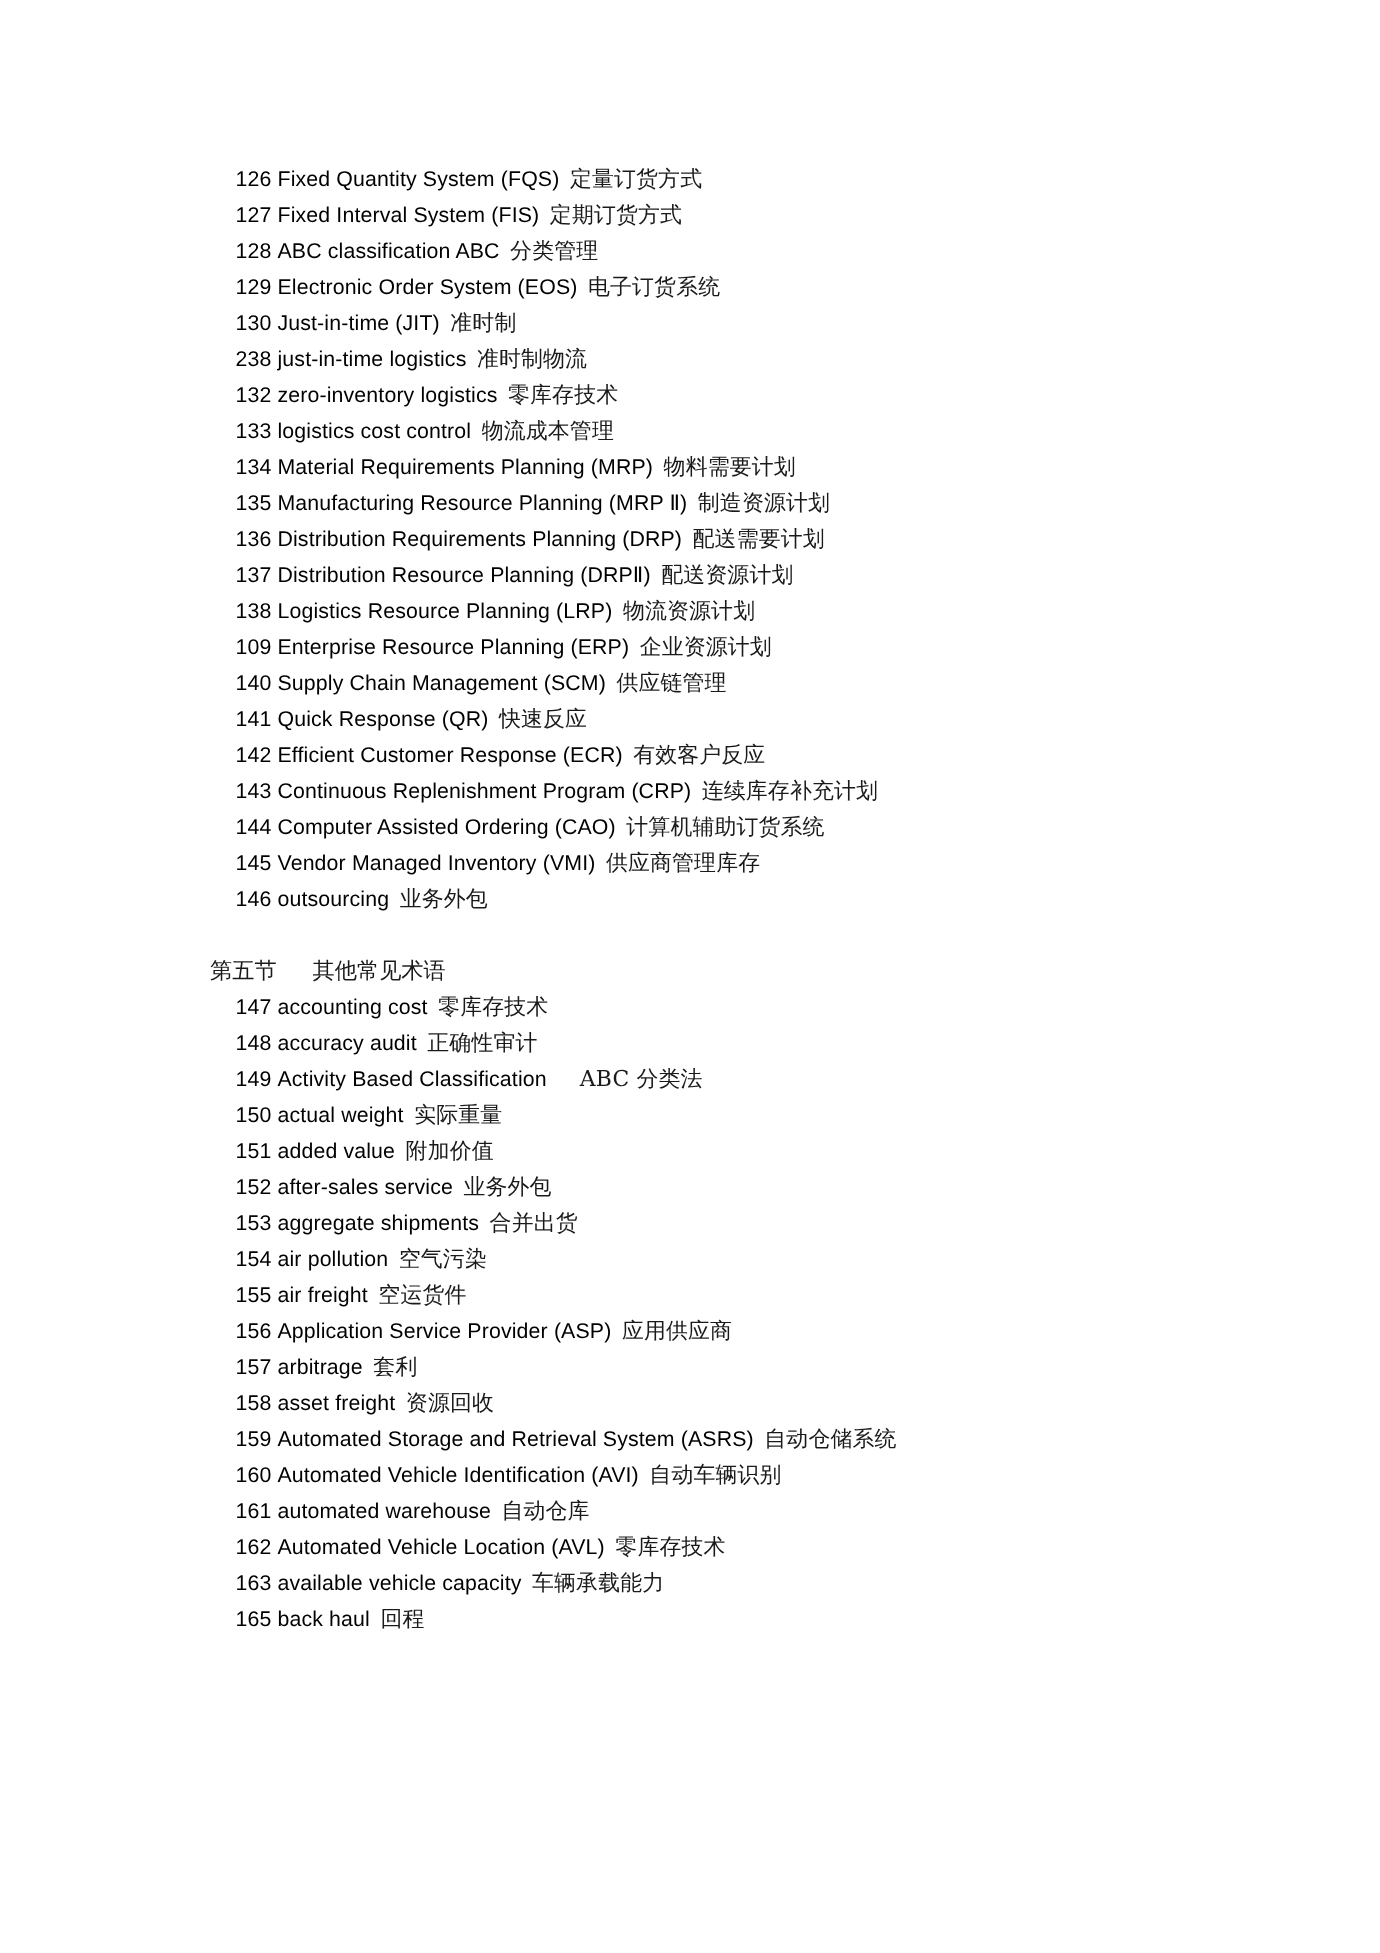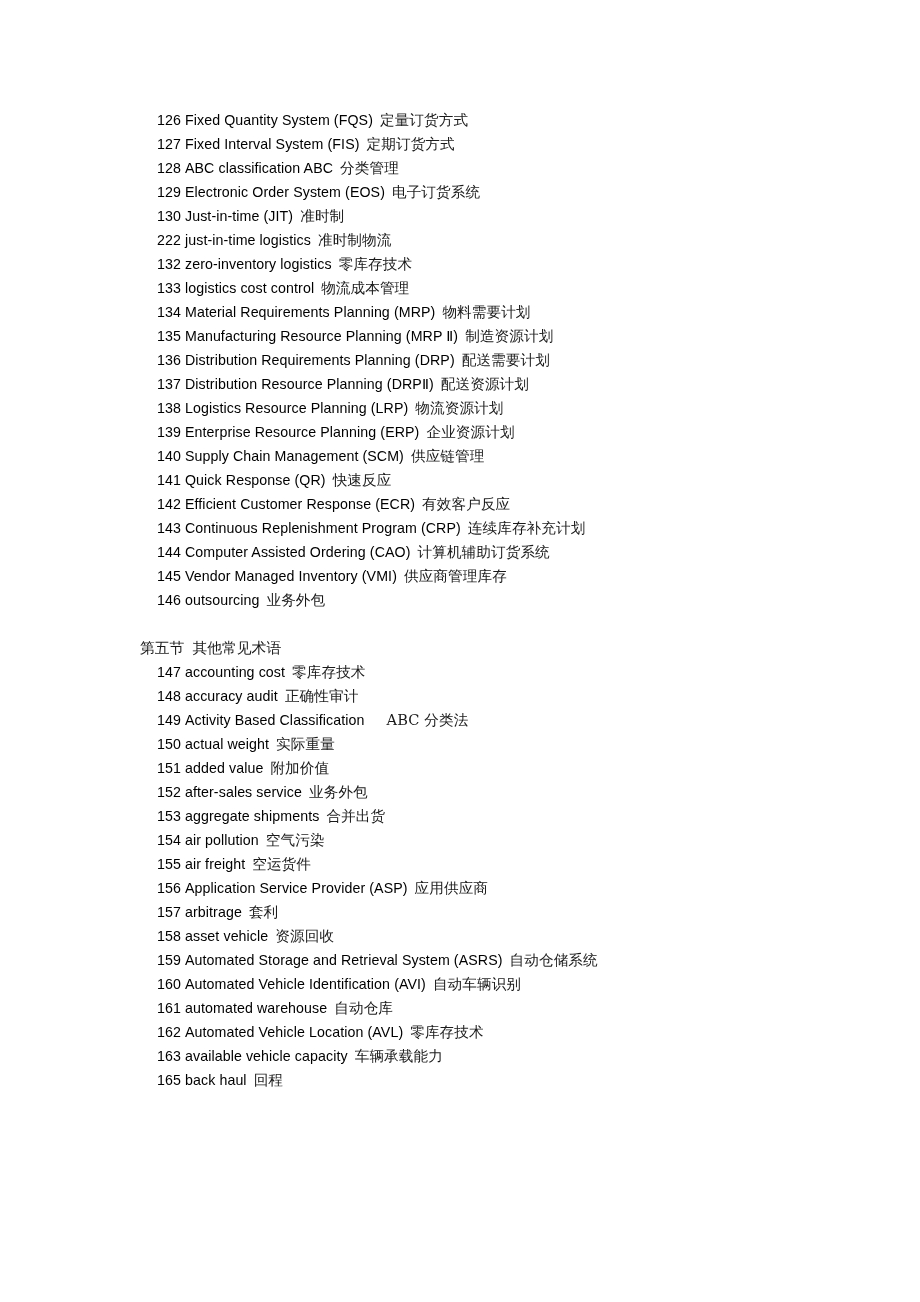--- a/index.html
+++ b/index.html
@@ -69,68 +69,68 @@
     margin: 0;
     padding: 0;
     height: 24px;
     line-height: 24px;
     white-space: nowrap;
     font-family: "DejaVu Serif", "Liberation Serif", serif;
     font-weight: 400;
     font-size: 14.8px;
     color: #1a1a1a;
   }
-  .section-head .sec-label { margin-right: 8px; }
+  .section-head .sec-label { margin-right: 24px; }
 
   
   .spacer {
     height: 24px;
     line-height: 24px;
   }
 </style>
 </head>
 <body>
 
 <div class="page">
   <div class="doc-body" id="doc-body">
       <div class="entry"><span class="num">126</span><span class="term">Fixed Quantity System (FQS)</span><span class="gloss">定量订货方式</span></div>
       <div class="entry"><span class="num">127</span><span class="term">Fixed Interval System (FIS)</span><span class="gloss">定期订货方式</span></div>
       <div class="entry"><span class="num">128</span><span class="term">ABC classification ABC</span><span class="gloss">分类管理</span></div>
       <div class="entry"><span class="num">129</span><span class="term">Electronic Order System (EOS)</span><span class="gloss">电子订货系统</span></div>
       <div class="entry"><span class="num">130</span><span class="term">Just-in-time (JIT)</span><span class="gloss">准时制</span></div>
-      <div class="entry"><span class="num">222</span><span class="term">just-in-time logistics</span><span class="gloss">准时制物流</span></div>
+      <div class="entry"><span class="num">238</span><span class="term">just-in-time logistics</span><span class="gloss">准时制物流</span></div>
       <div class="entry"><span class="num">132</span><span class="term">zero-inventory logistics</span><span class="gloss">零库存技术</span></div>
       <div class="entry"><span class="num">133</span><span class="term">logistics cost control</span><span class="gloss">物流成本管理</span></div>
       <div class="entry"><span class="num">134</span><span class="term">Material Requirements Planning (MRP)</span><span class="gloss">物料需要计划</span></div>
       <div class="entry"><span class="num">135</span><span class="term">Manufacturing Resource Planning (MRP Ⅱ)</span><span class="gloss">制造资源计划</span></div>
       <div class="entry"><span class="num">136</span><span class="term">Distribution Requirements Planning (DRP)</span><span class="gloss">配送需要计划</span></div>
       <div class="entry"><span class="num">137</span><span class="term">Distribution Resource Planning (DRPⅡ)</span><span class="gloss">配送资源计划</span></div>
       <div class="entry"><span class="num">138</span><span class="term">Logistics Resource Planning (LRP)</span><span class="gloss">物流资源计划</span></div>
-      <div class="entry"><span class="num">139</span><span class="term">Enterprise Resource Planning (ERP)</span><span class="gloss">企业资源计划</span></div>
+      <div class="entry"><span class="num">109</span><span class="term">Enterprise Resource Planning (ERP)</span><span class="gloss">企业资源计划</span></div>
       <div class="entry"><span class="num">140</span><span class="term">Supply Chain Management (SCM)</span><span class="gloss">供应链管理</span></div>
       <div class="entry"><span class="num">141</span><span class="term">Quick Response (QR)</span><span class="gloss">快速反应</span></div>
       <div class="entry"><span class="num">142</span><span class="term">Efficient Customer Response (ECR)</span><span class="gloss">有效客户反应</span></div>
       <div class="entry"><span class="num">143</span><span class="term">Continuous Replenishment Program (CRP)</span><span class="gloss">连续库存补充计划</span></div>
       <div class="entry"><span class="num">144</span><span class="term">Computer Assisted Ordering (CAO)</span><span class="gloss">计算机辅助订货系统</span></div>
       <div class="entry"><span class="num">145</span><span class="term">Vendor Managed Inventory (VMI)</span><span class="gloss">供应商管理库存</span></div>
       <div class="entry"><span class="num">146</span><span class="term">outsourcing</span><span class="gloss">业务外包</span></div>
       <div class="spacer"></div>
       <div class="section-head"><span class="sec-label">第五节</span><span class="sec-title">其他常见术语</span></div>
       <div class="entry"><span class="num">147</span><span class="term">accounting cost</span><span class="gloss">零库存技术</span></div>
       <div class="entry"><span class="num">148</span><span class="term">accuracy audit</span><span class="gloss">正确性审计</span></div>
       <div class="entry"><span class="num">149</span><span class="term">Activity Based Classification</span><span class="gloss wide">ABC 分类法</span></div>
       <div class="entry"><span class="num">150</span><span class="term">actual weight</span><span class="gloss">实际重量</span></div>
       <div class="entry"><span class="num">151</span><span class="term">added value</span><span class="gloss">附加价值</span></div>
       <div class="entry"><span class="num">152</span><span class="term">after-sales service</span><span class="gloss">业务外包</span></div>
       <div class="entry"><span class="num">153</span><span class="term">aggregate shipments</span><span class="gloss">合并出货</span></div>
       <div class="entry"><span class="num">154</span><span class="term">air pollution</span><span class="gloss">空气污染</span></div>
       <div class="entry"><span class="num">155</span><span class="term">air freight</span><span class="gloss">空运货件</span></div>
       <div class="entry"><span class="num">156</span><span class="term">Application Service Provider (ASP)</span><span class="gloss">应用供应商</span></div>
       <div class="entry"><span class="num">157</span><span class="term">arbitrage</span><span class="gloss">套利</span></div>
-      <div class="entry"><span class="num">158</span><span class="term">asset vehicle</span><span class="gloss">资源回收</span></div>
+      <div class="entry"><span class="num">158</span><span class="term">asset freight</span><span class="gloss">资源回收</span></div>
       <div class="entry"><span class="num">159</span><span class="term">Automated Storage and Retrieval System (ASRS)</span><span class="gloss">自动仓储系统</span></div>
       <div class="entry"><span class="num">160</span><span class="term">Automated Vehicle Identification (AVI)</span><span class="gloss">自动车辆识别</span></div>
       <div class="entry"><span class="num">161</span><span class="term">automated warehouse</span><span class="gloss">自动仓库</span></div>
       <div class="entry"><span class="num">162</span><span class="term">Automated Vehicle Location (AVL)</span><span class="gloss">零库存技术</span></div>
       <div class="entry"><span class="num">163</span><span class="term">available vehicle capacity</span><span class="gloss">车辆承载能力</span></div>
       <div class="entry"><span class="num">165</span><span class="term">back haul</span><span class="gloss">回程</span></div>
     </div>
 </div>
 
 </body></html>

